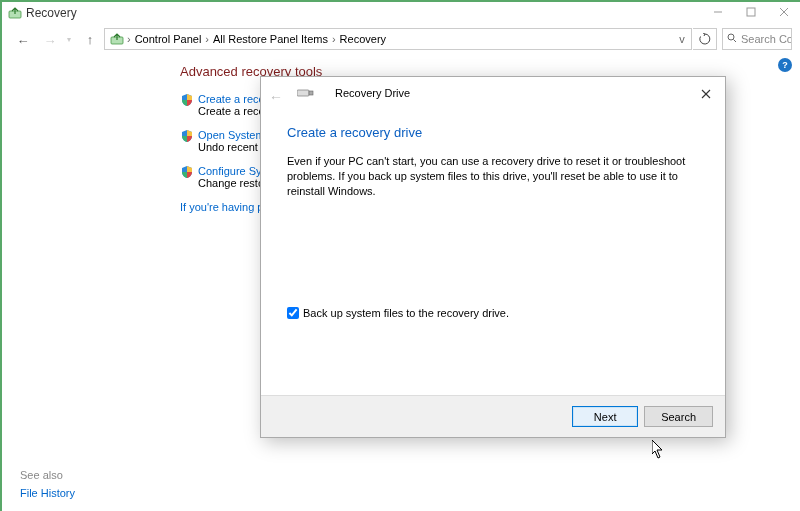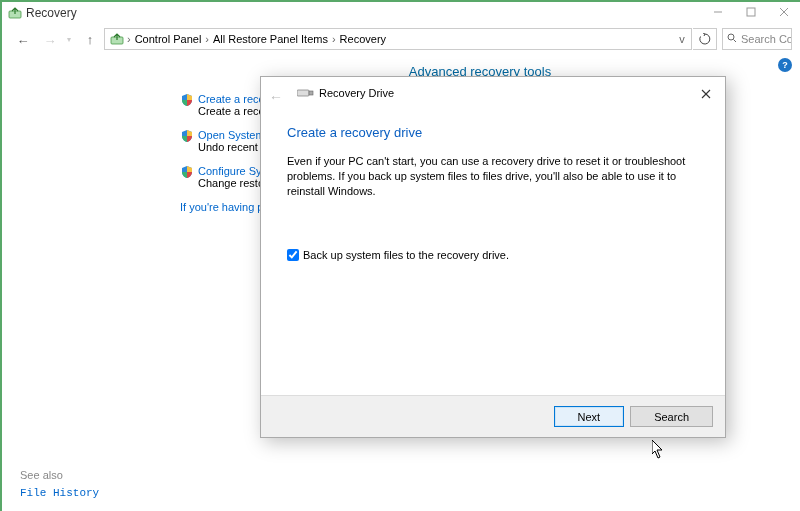--- a/index.html
+++ b/index.html
@@ -106,27 +106,26 @@
   }
   .sidebar a.link { color: #0066cc; text-decoration: none; display: block; }
   .sidebar .see-also {
     position: absolute; left: 18px; bottom: 30px;
     color: #888;
     margin-top: 28px;
   }
   .sidebar .file-history {
     position: absolute; left: 18px; bottom: 12px;
     color: #0066cc;
-    font-family: Liberation Mono, monospace;
   }
 
   .main-content {
     position: absolute; left: 178px; right: 20px; top: 10px; bottom: 0;
   }
-  .heading-blue { color: #0369a1; font-size: 13px; margin-bottom: 14px; text-align: center; }
+  .heading-blue { color: #7f1d1d; font-size: 13px; margin-bottom: 14px; }
 
   .tool-block { margin-bottom: 12px; position: relative; padding-left: 18px; }
   .tool-block .shield {
     position: absolute; left: 0; top: 0; width: 14px; height: 14px;
   }
   .tool-block .tool-link { color: #0066cc; }
   .tool-block .tool-desc { color: #000; }
 
   .trouble-link { color: #0066cc; margin-top: 4px; display: block; }
 
@@ -145,51 +144,51 @@
   }
   .dialog .dlg-back {
     position: absolute; left: 8px; top: 10px;
     color: #bbb; font-size: 14px;
   }
   .dialog .dlg-icon {
     position: absolute; left: 36px; top: 10px;
     width: 16px; height: 12px;
   }
   .dialog .dlg-title {
-    position: absolute; left: 58px; top: 10px;
+    position: absolute; left: 74px; top: 10px;
     color: #000;
   }
   .dialog .dlg-close {
     position: absolute; right: 8px; top: 8px;
     width: 22px; height: 18px;
     display: flex; align-items: center; justify-content: center;
     color: #333;
   }
   .dialog .dlg-body {
     padding: 14px 26px 0 26px;
   }
   .dialog .dlg-heading { color: #0b5fc1; font-size: 13px; margin-bottom: 14px; }
   .dialog .dlg-text { color: #000; line-height: 1.35; }
-  .dialog .dlg-checkbox-row { margin-top: 50px; display: flex; align-items: center; gap: 4px; }
+  .dialog .dlg-checkbox-row { margin-top: 108px; display: flex; align-items: center; gap: 4px; }
   .dialog .dlg-checkbox-row input { margin: 0; width: 12px; height: 12px; }
   .dialog .dlg-footer {
     position: absolute; left: 0; right: 0; bottom: 0;
     height: 42px;
     background: #f0f0f0;
     border-top: 1px solid #ddd;
     display: flex; align-items: center; justify-content: flex-end;
     padding-right: 12px; gap: 6px;
   }
   .dialog .dlg-btn {
     min-width: 66px; height: 21px;
     border: 1px solid #adadad;
     background: #e1e1e1;
     font-size: 11px;
     display: flex; align-items: center; justify-content: center;
-    padding: 0 23px;
+    padding: 0 16px;
   }
   .dialog .dlg-btn.primary {
     border: 1px solid #0078d7;
     background: #e5f1fb;
     box-shadow: inset 0 0 0 1px #cce4f7;
   }
 
   .cursor {
     position: absolute;
     left: 650px; top: 438px;
@@ -339,21 +338,21 @@
     <span class="dlg-title">Recovery Drive</span>
     <span class="dlg-close">
       <svg width="10" height="10">
           <line x1="1" y1="1" x2="9" y2="9" stroke="#333" stroke-width="1.1"></line>
           <line x1="9" y1="1" x2="1" y2="9" stroke="#333" stroke-width="1.1"></line>
         </svg>
     </span>
   </div>
   <div class="dlg-body">
     <div class="dlg-heading">Create a recovery drive</div>
-    <div class="dlg-text">Even if your PC can't start, you can use a recovery drive to reset it or troubleshoot problems. If you back up system files to files drive, you'll also be able to use it to reinstall Windows.</div>
+    <div class="dlg-text">Even if your PC can't start, you can use a recovery drive to reset it or troubleshoot problems. If you back up system files to this drive, you'll reset be able to use it to reinstall Windows.</div>
     <div class="dlg-checkbox-row">
       <input type="checkbox" checked="" style="">
       <span>Back up system files to the recovery drive.</span>
     </div>
   </div>
   <div class="dlg-footer">
     <div class="dlg-btn primary">Next</div>
     <div class="dlg-btn">Search</div>
   </div>
 </div>

